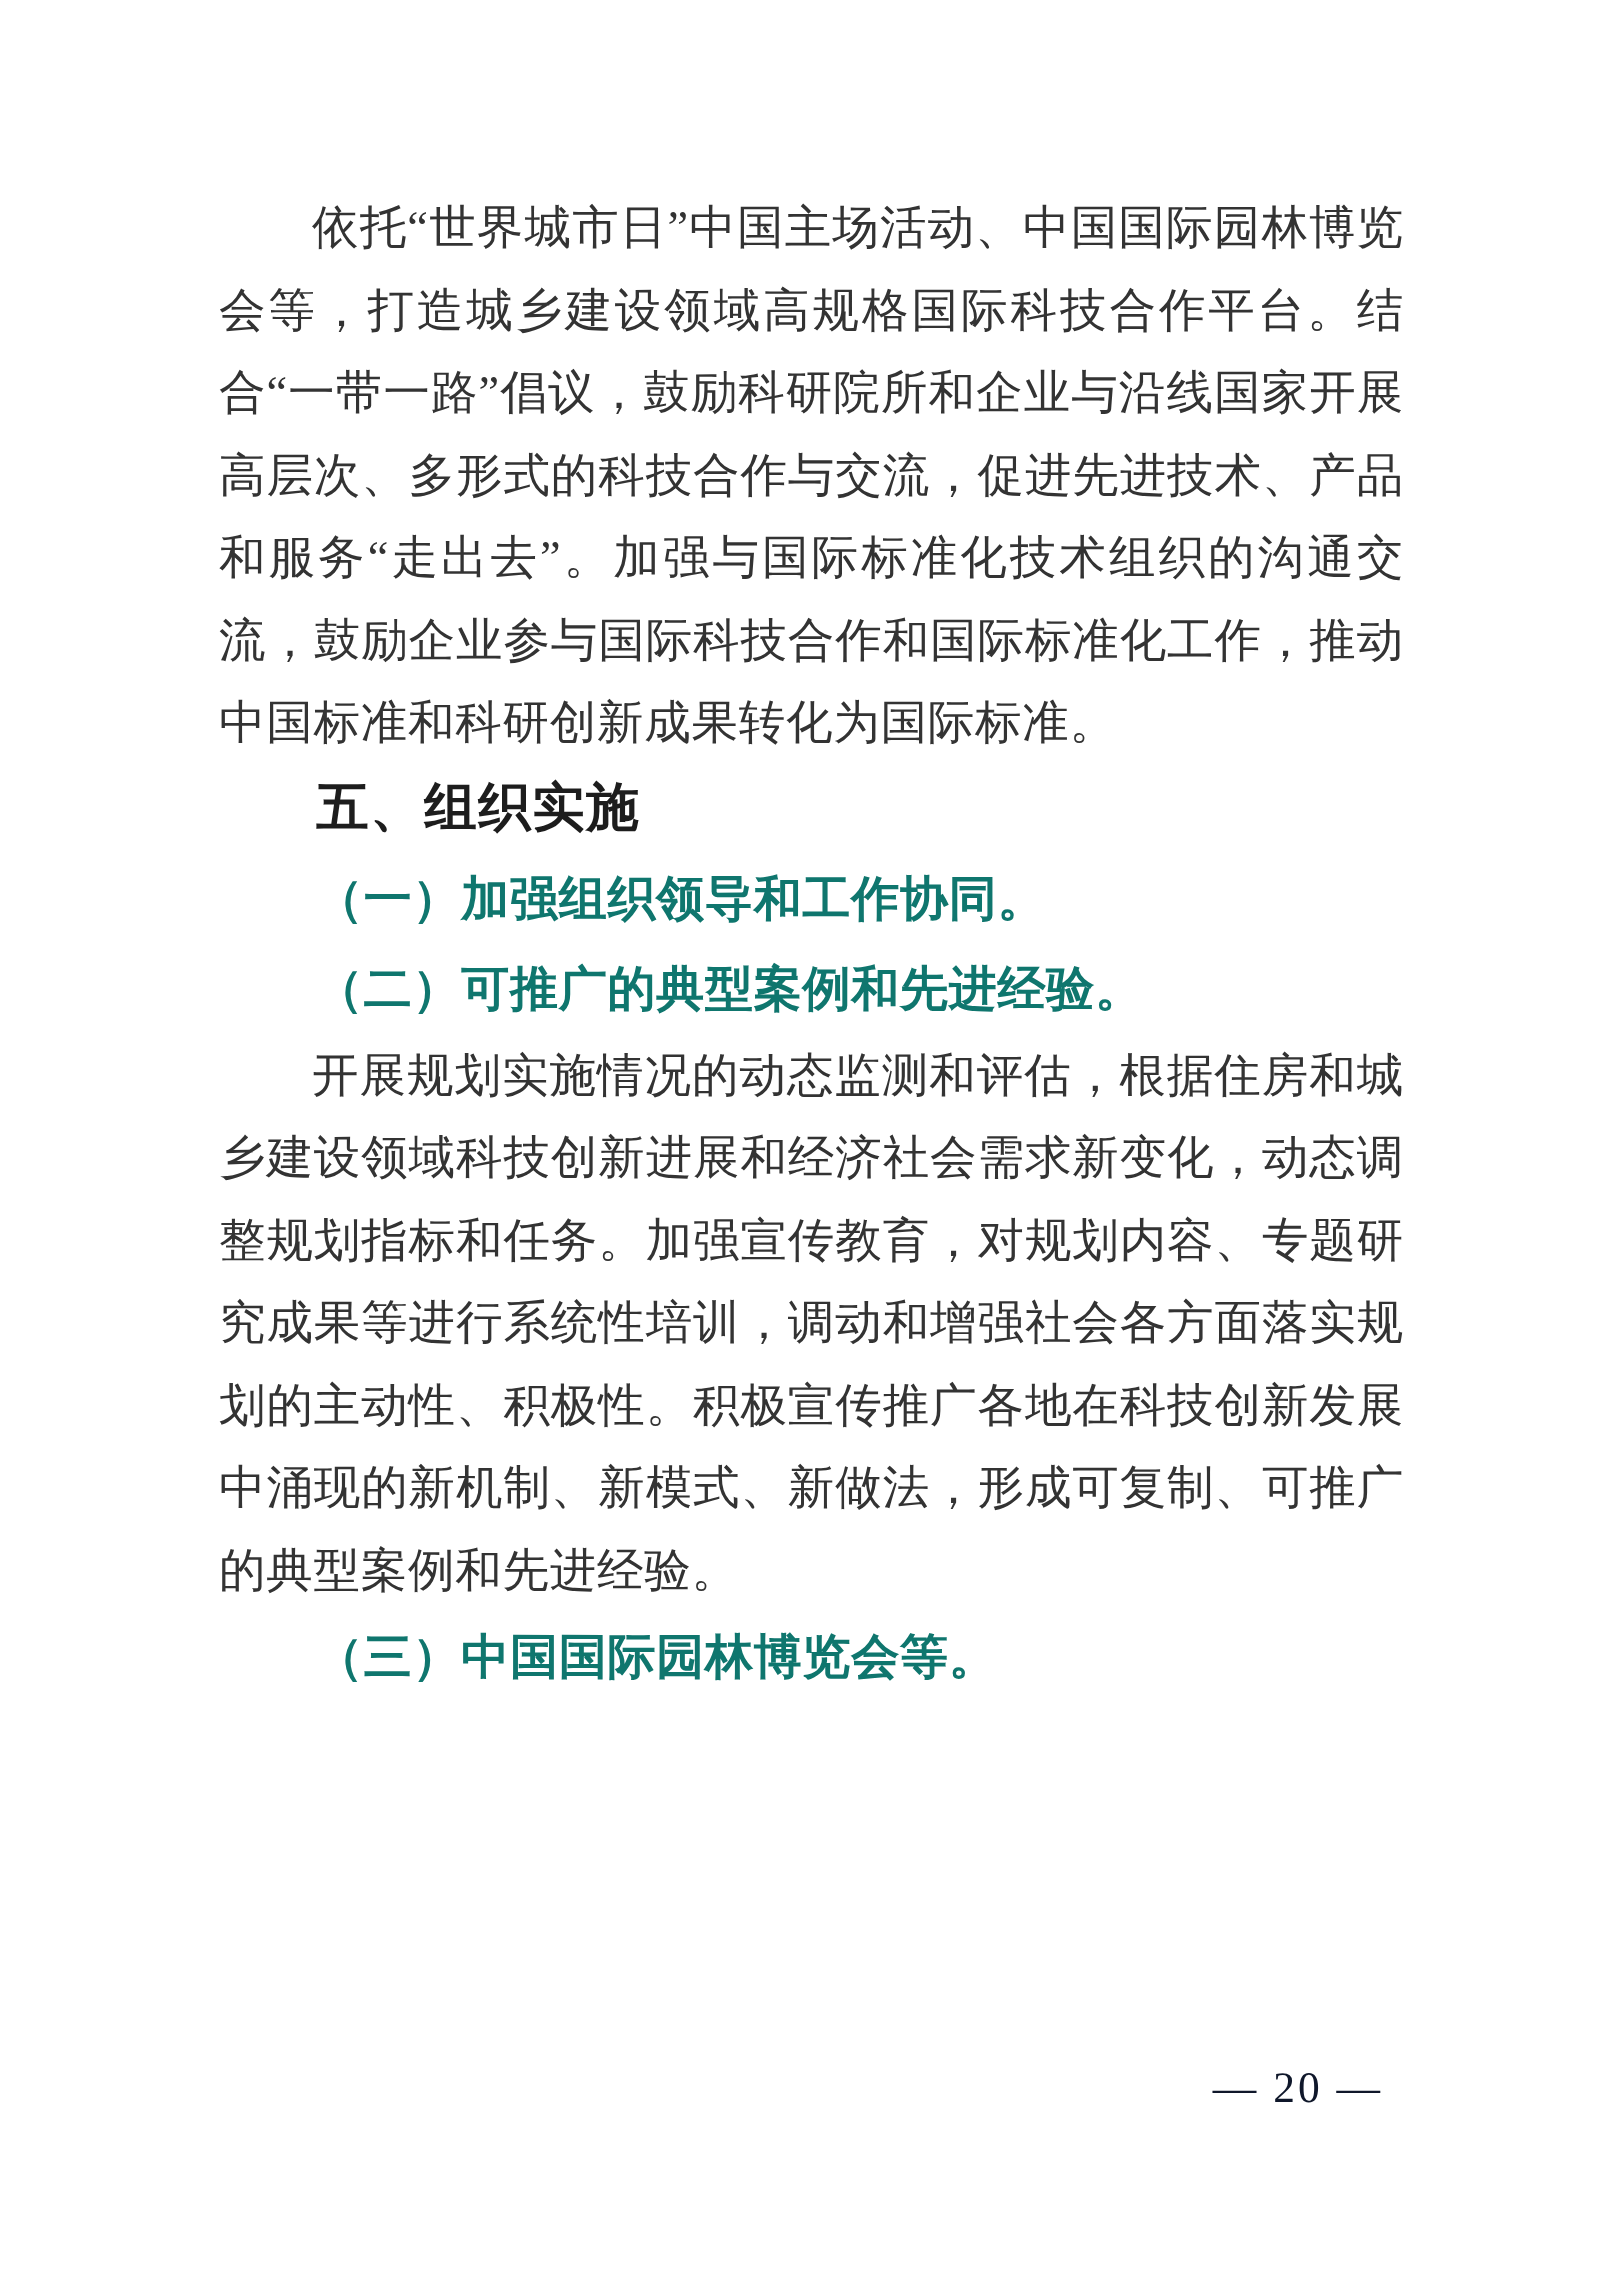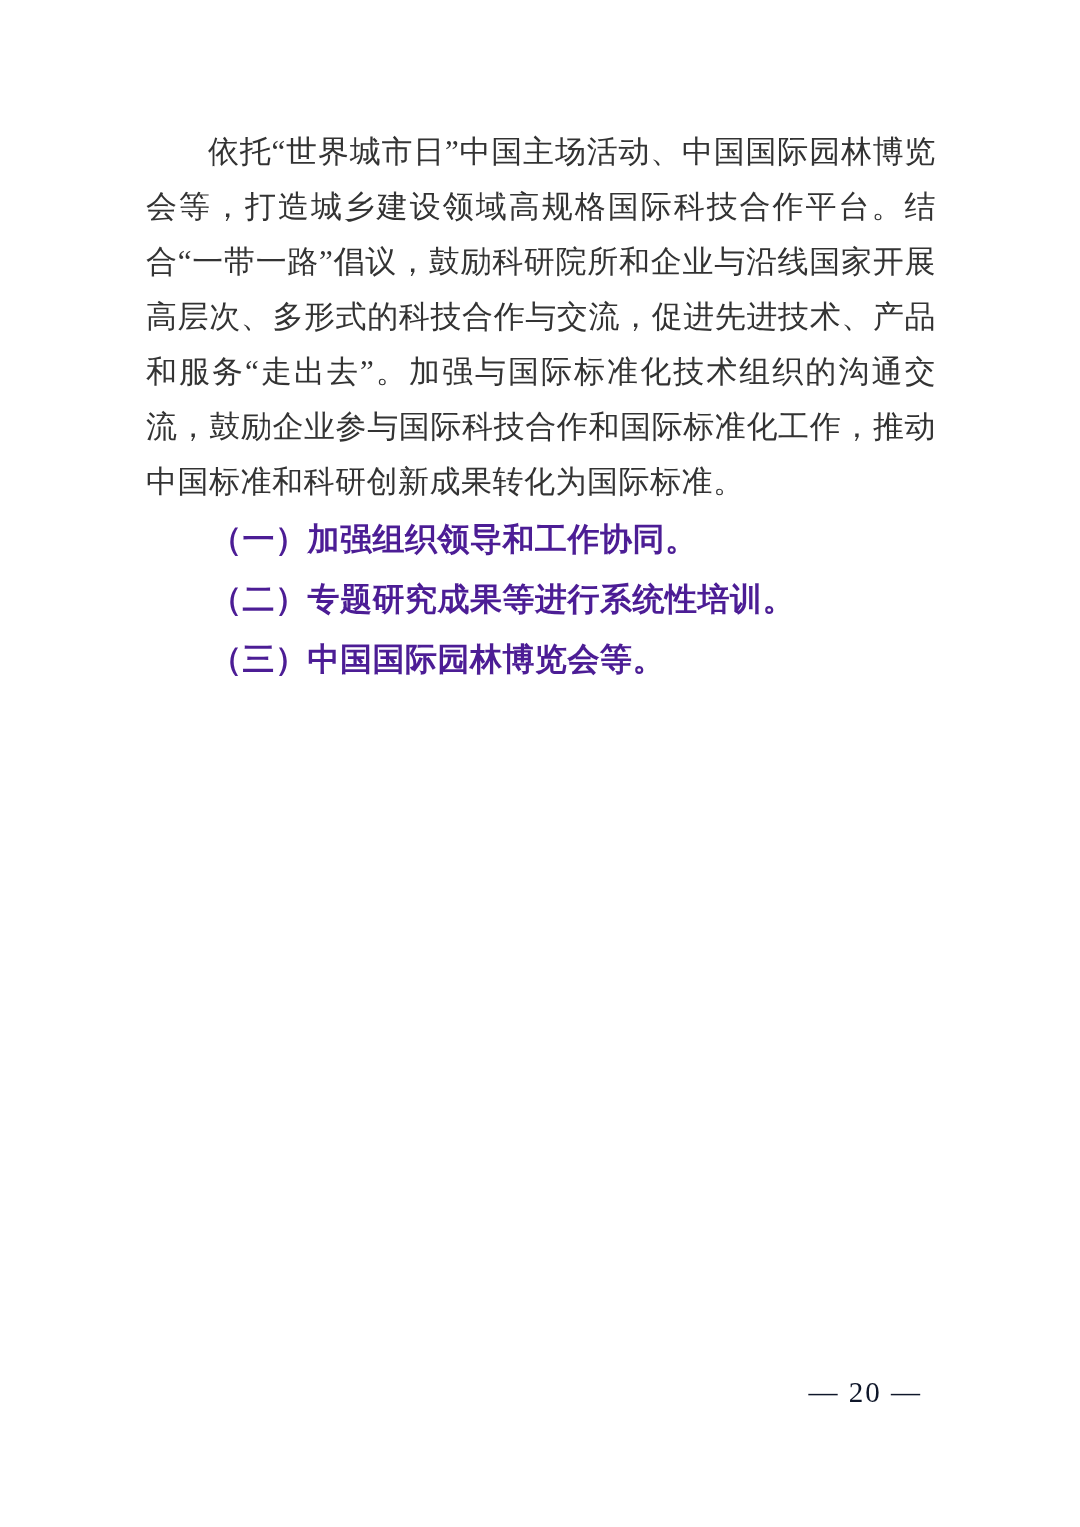--- a/index.html
+++ b/index.html
@@ -39,36 +39,38 @@
     text-indent: 1.85em;
     color: #1d1d1d;
     letter-spacing: 1px;
   }
   .sub-heading {
     margin: 0;
     font-size: 32px;
     font-weight: bold;
     line-height: 60px;
     text-indent: 2em;
-    color: #4c1d95;
+    color: #0f766e;
     letter-spacing: 0.5px;
   }
   .page-footer {
     position: absolute;
     top: 1376px;
     right: 158px;
     font-size: 29px;
     letter-spacing: 2px;
     color: #0f172a;
   }
 </style>
 </head>
 <body>
 
 <div class="page">
   <div class="content">
     <p class="para">依托“世界城市日”中国主场活动、中国国际园林博览会等，打造城乡建设领域高规格国际科技合作平台。结合“一带一路”倡议，鼓励科研院所和企业与沿线国家开展高层次、多形式的科技合作与交流，促进先进技术、产品和服务“走出去”。加强与国际标准化技术组织的沟通交流，鼓励企业参与国际科技合作和国际标准化工作，推动中国标准和科研创新成果转化为国际标准。</p>
+    <h2 class="section-heading">五、组织实施</h2>
     <h3 class="sub-heading">（一）加强组织领导和工作协同。</h3>
-    <h3 class="sub-heading">（二）专题研究成果等进行系统性培训。</h3>
+    <h3 class="sub-heading">（二）可推广的典型案例和先进经验。</h3>
+    <p class="para">开展规划实施情况的动态监测和评估，根据住房和城乡建设领域科技创新进展和经济社会需求新变化，动态调整规划指标和任务。加强宣传教育，对规划内容、专题研究成果等进行系统性培训，调动和增强社会各方面落实规划的主动性、积极性。积极宣传推广各地在科技创新发展中涌现的新机制、新模式、新做法，形成可复制、可推广的典型案例和先进经验。</p>
     <h3 class="sub-heading">（三）中国国际园林博览会等。</h3>
   </div>
   <div class="page-footer">— 20 —</div>
 </div>
 
 </body></html>

